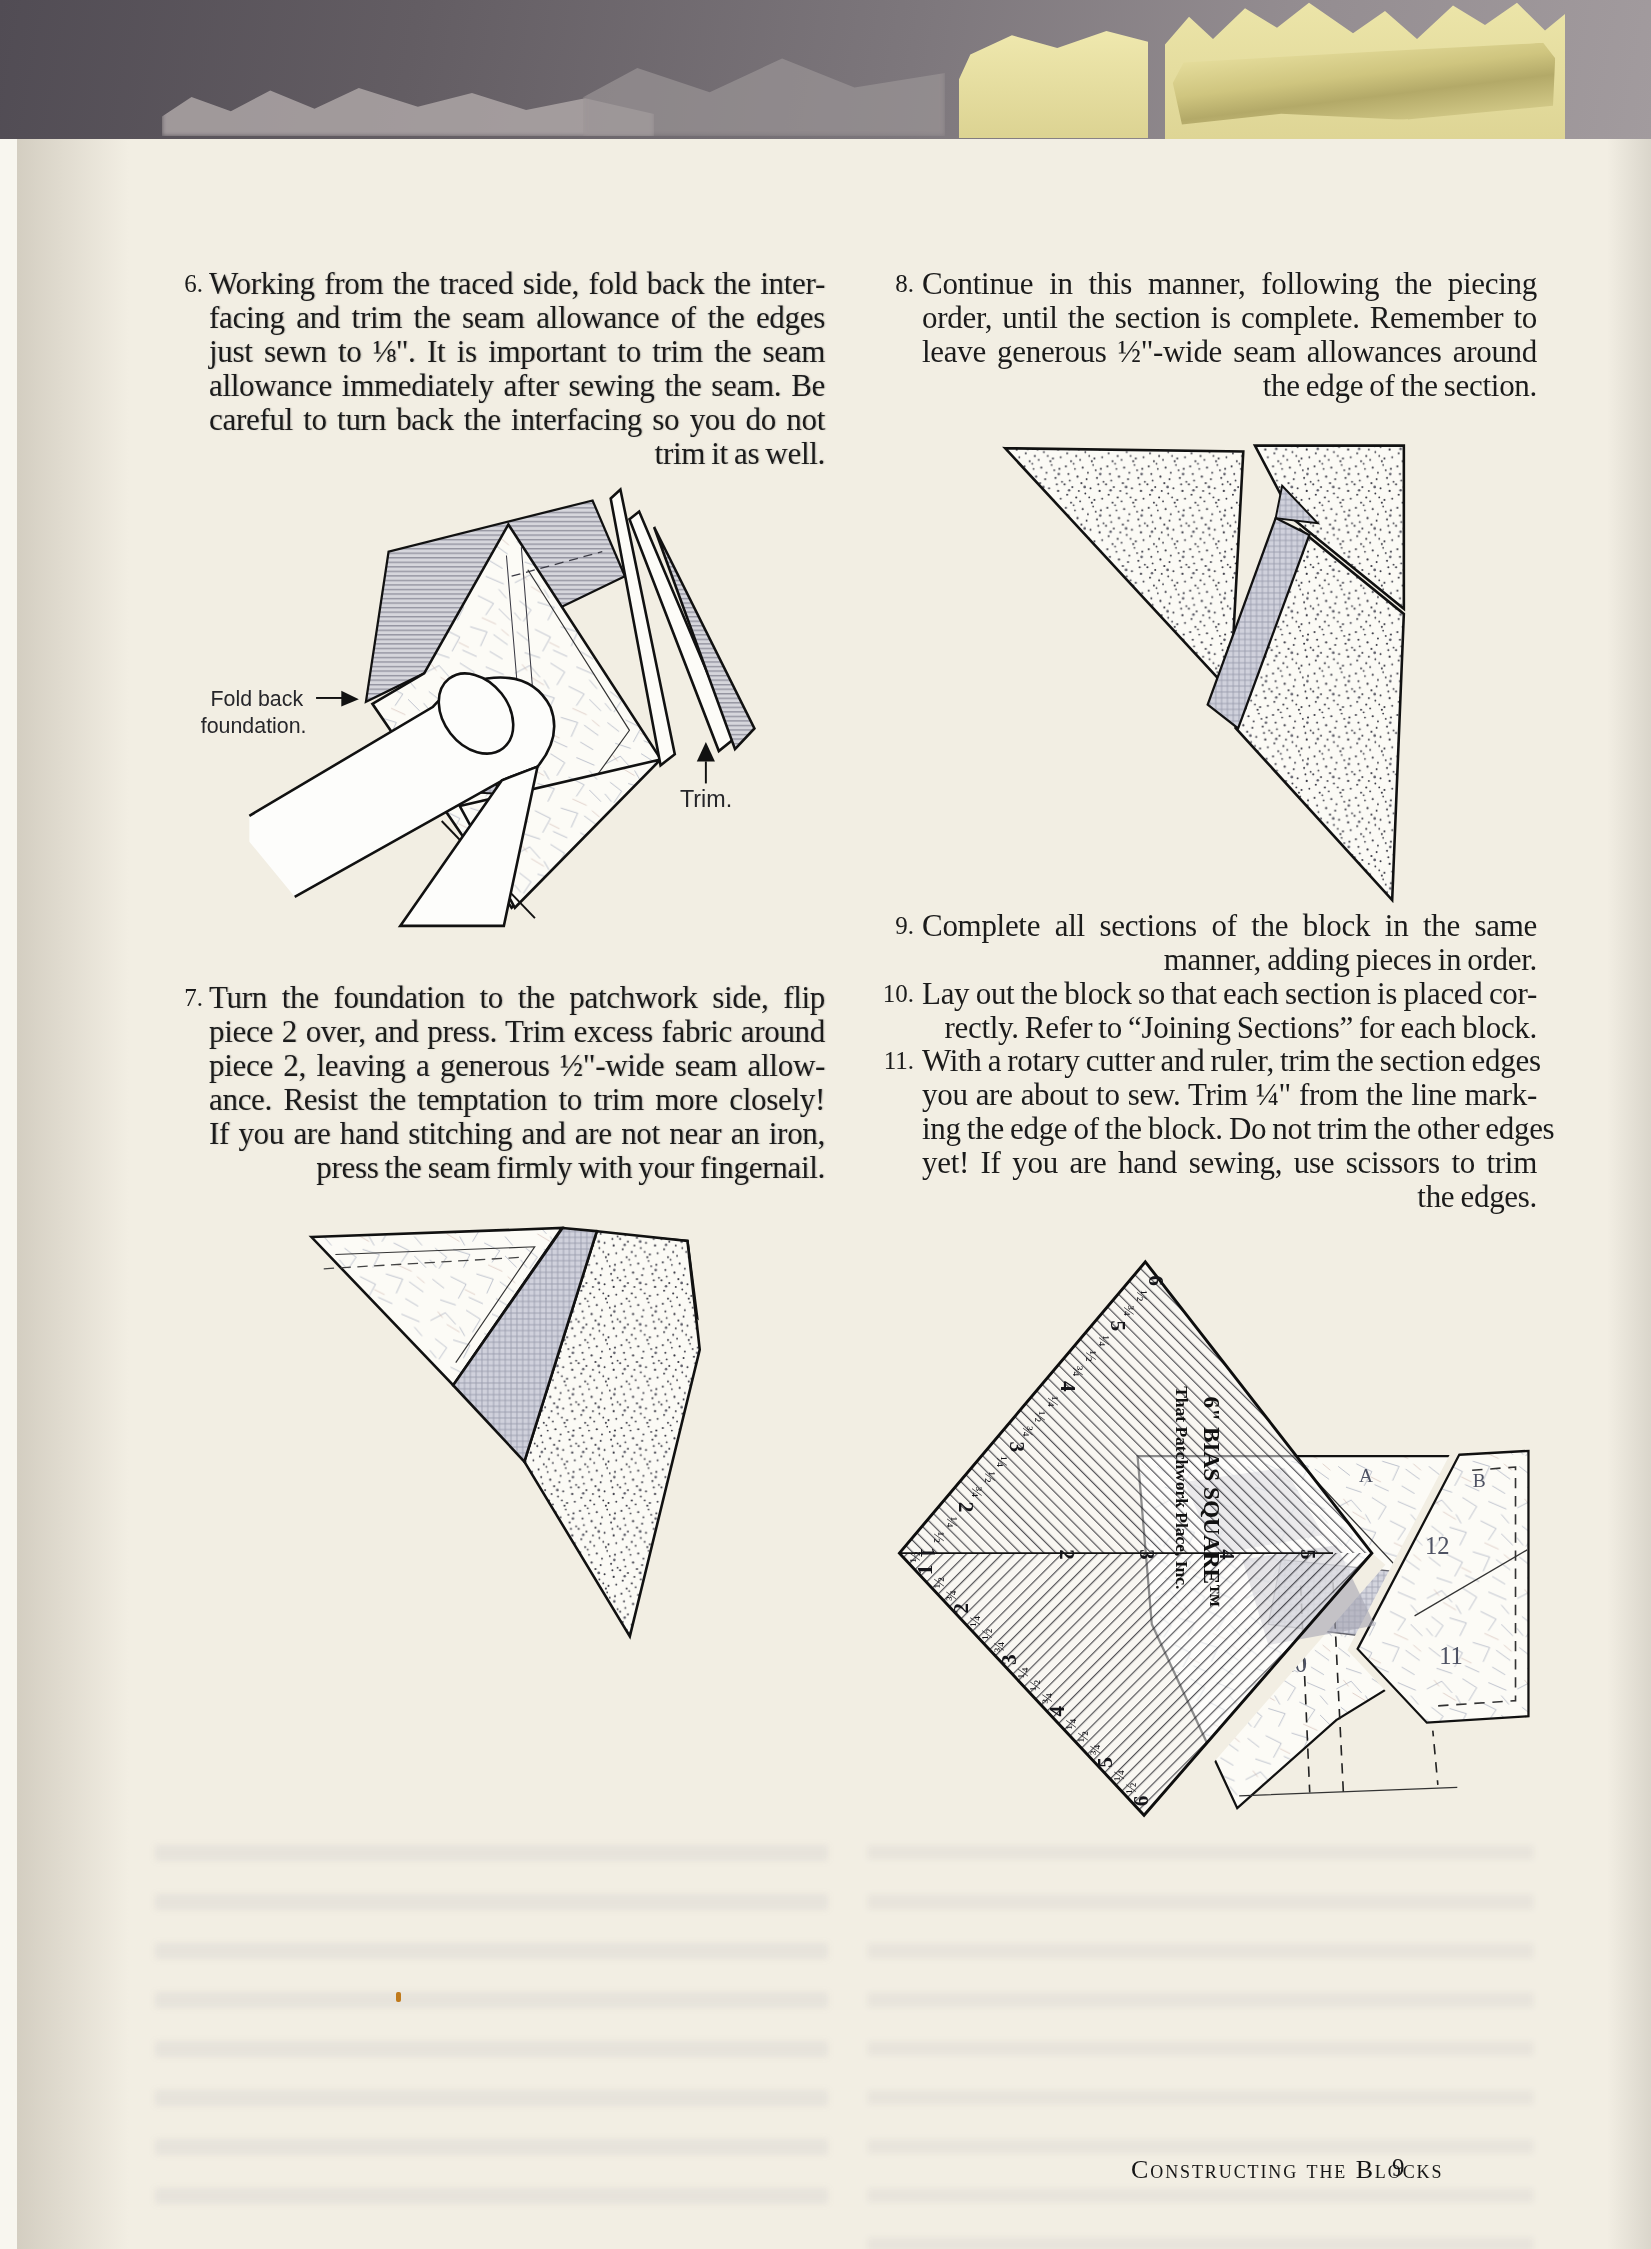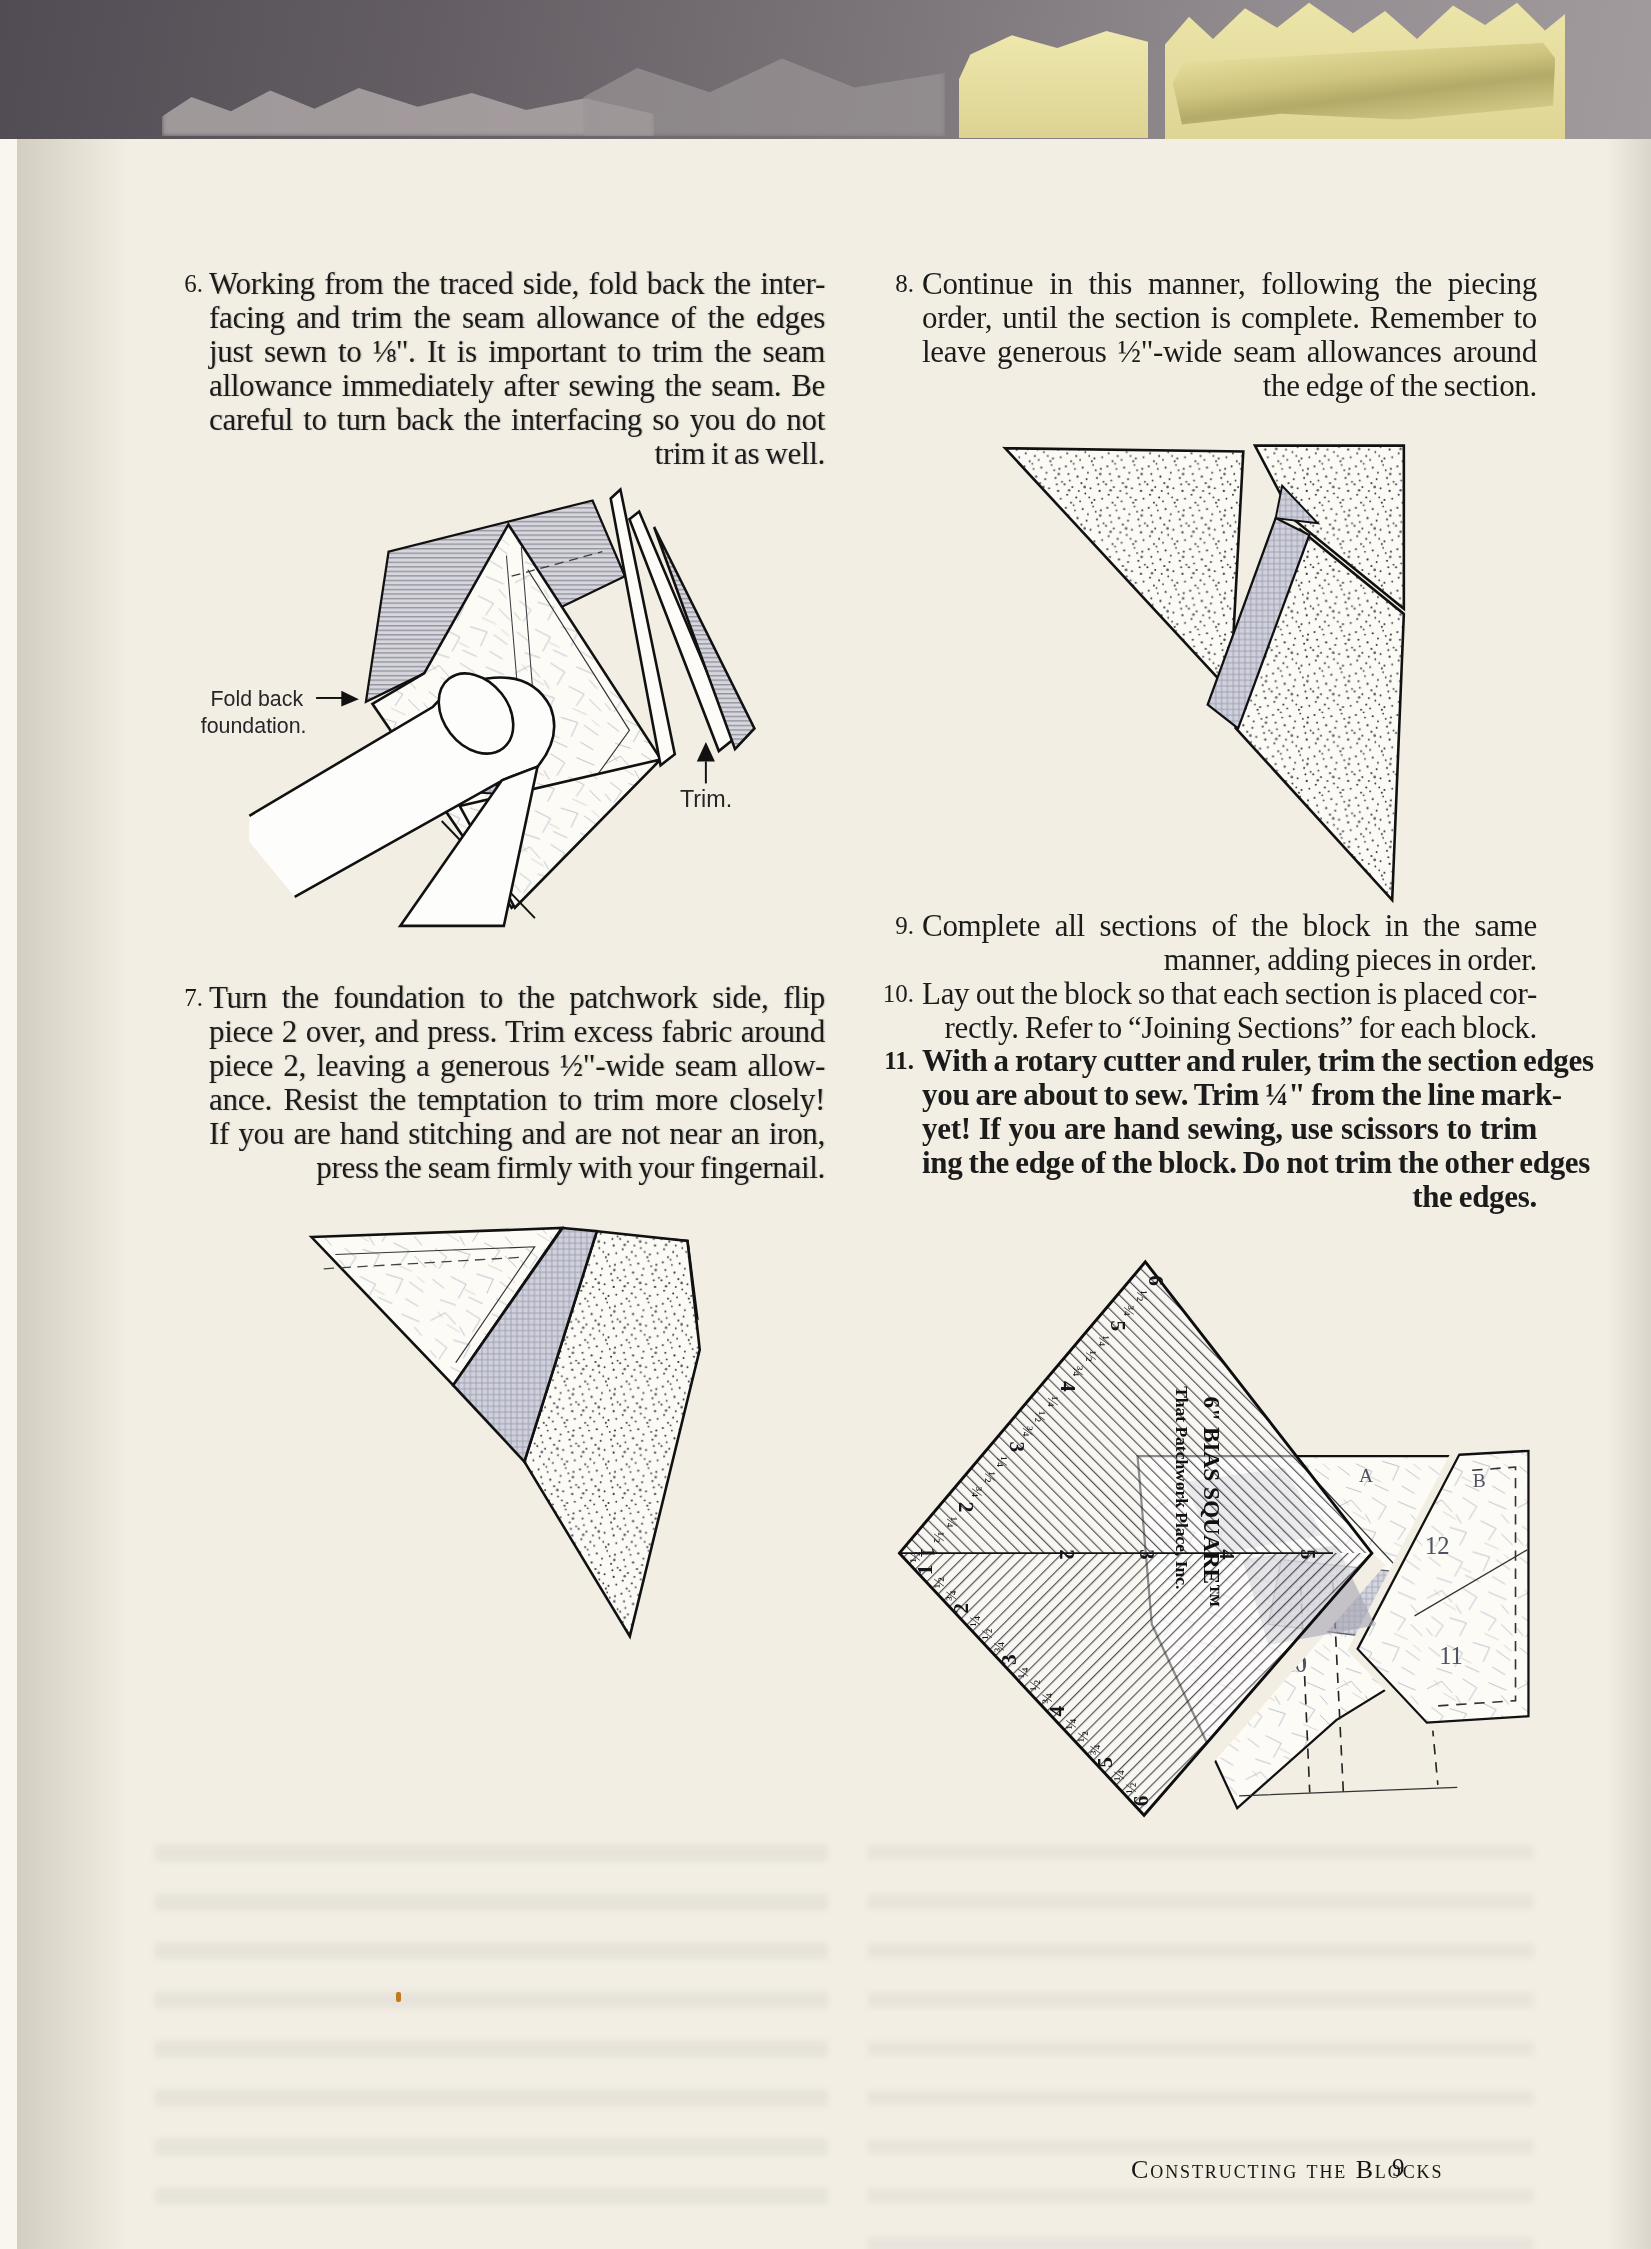--- a/index.html
+++ b/index.html
@@ -175,27 +175,27 @@
           <div class="lline">manner, adding pieces in order.</div>
         </div>
       </div>
       <div class="item" style="top: 977px;">
         <div class="num" style="width: 47px;">10.</div>
         <div class="body" style="margin-left: 55px; width: 615px;">
           <div class="jline">Lay out the block so that each section is placed cor-</div>
           <div class="lline">rectly. Refer to “Joining Sections” for each block.</div>
         </div>
       </div>
-      <div class="item" style="top: 1044px; font-weight: bold;">
+      <div class="item" style="top: 1044px;">
         <div class="num" style="width: 47px;">11.</div>
         <div class="body" style="margin-left: 55px; width: 615px;">
           <div class="jline">With a rotary cutter and ruler, trim the section edges</div>
           <div class="jline">you are about to sew. Trim ¼" from the line mark-</div>
+          <div class="jline">ing the edge of the block. Do not trim the other edges</div>
           <div class="jline">yet! If you are hand sewing, use scissors to trim</div>
-          <div class="jline">ing the edge of the block. Do not trim the other edges</div>
           <div class="lline">the edges.</div>
         </div>
       </div>
     </div>
 
   <svg style="left:149px;top:479px;" width="654" height="447" viewBox="0 0 1010 690">
     <polygon points="335,344 370,112 685,33 735,150 425,300" fill="url(#grayH)" stroke="#111" stroke-width="3.5"></polygon>
     <polygon points="555,70 790,432 560,662 345,347 425,300" fill="url(#crackle)" stroke="#111" stroke-width="4"></polygon>
     <path d="M575,105 L600,420 M552,118 L578,430" stroke="#3a3a44" stroke-width="1.6" fill="none"></path>
     <path d="M560,150 L700,112" stroke="#3a3a44" stroke-width="2" stroke-dasharray="14,9" fill="none"></path>

